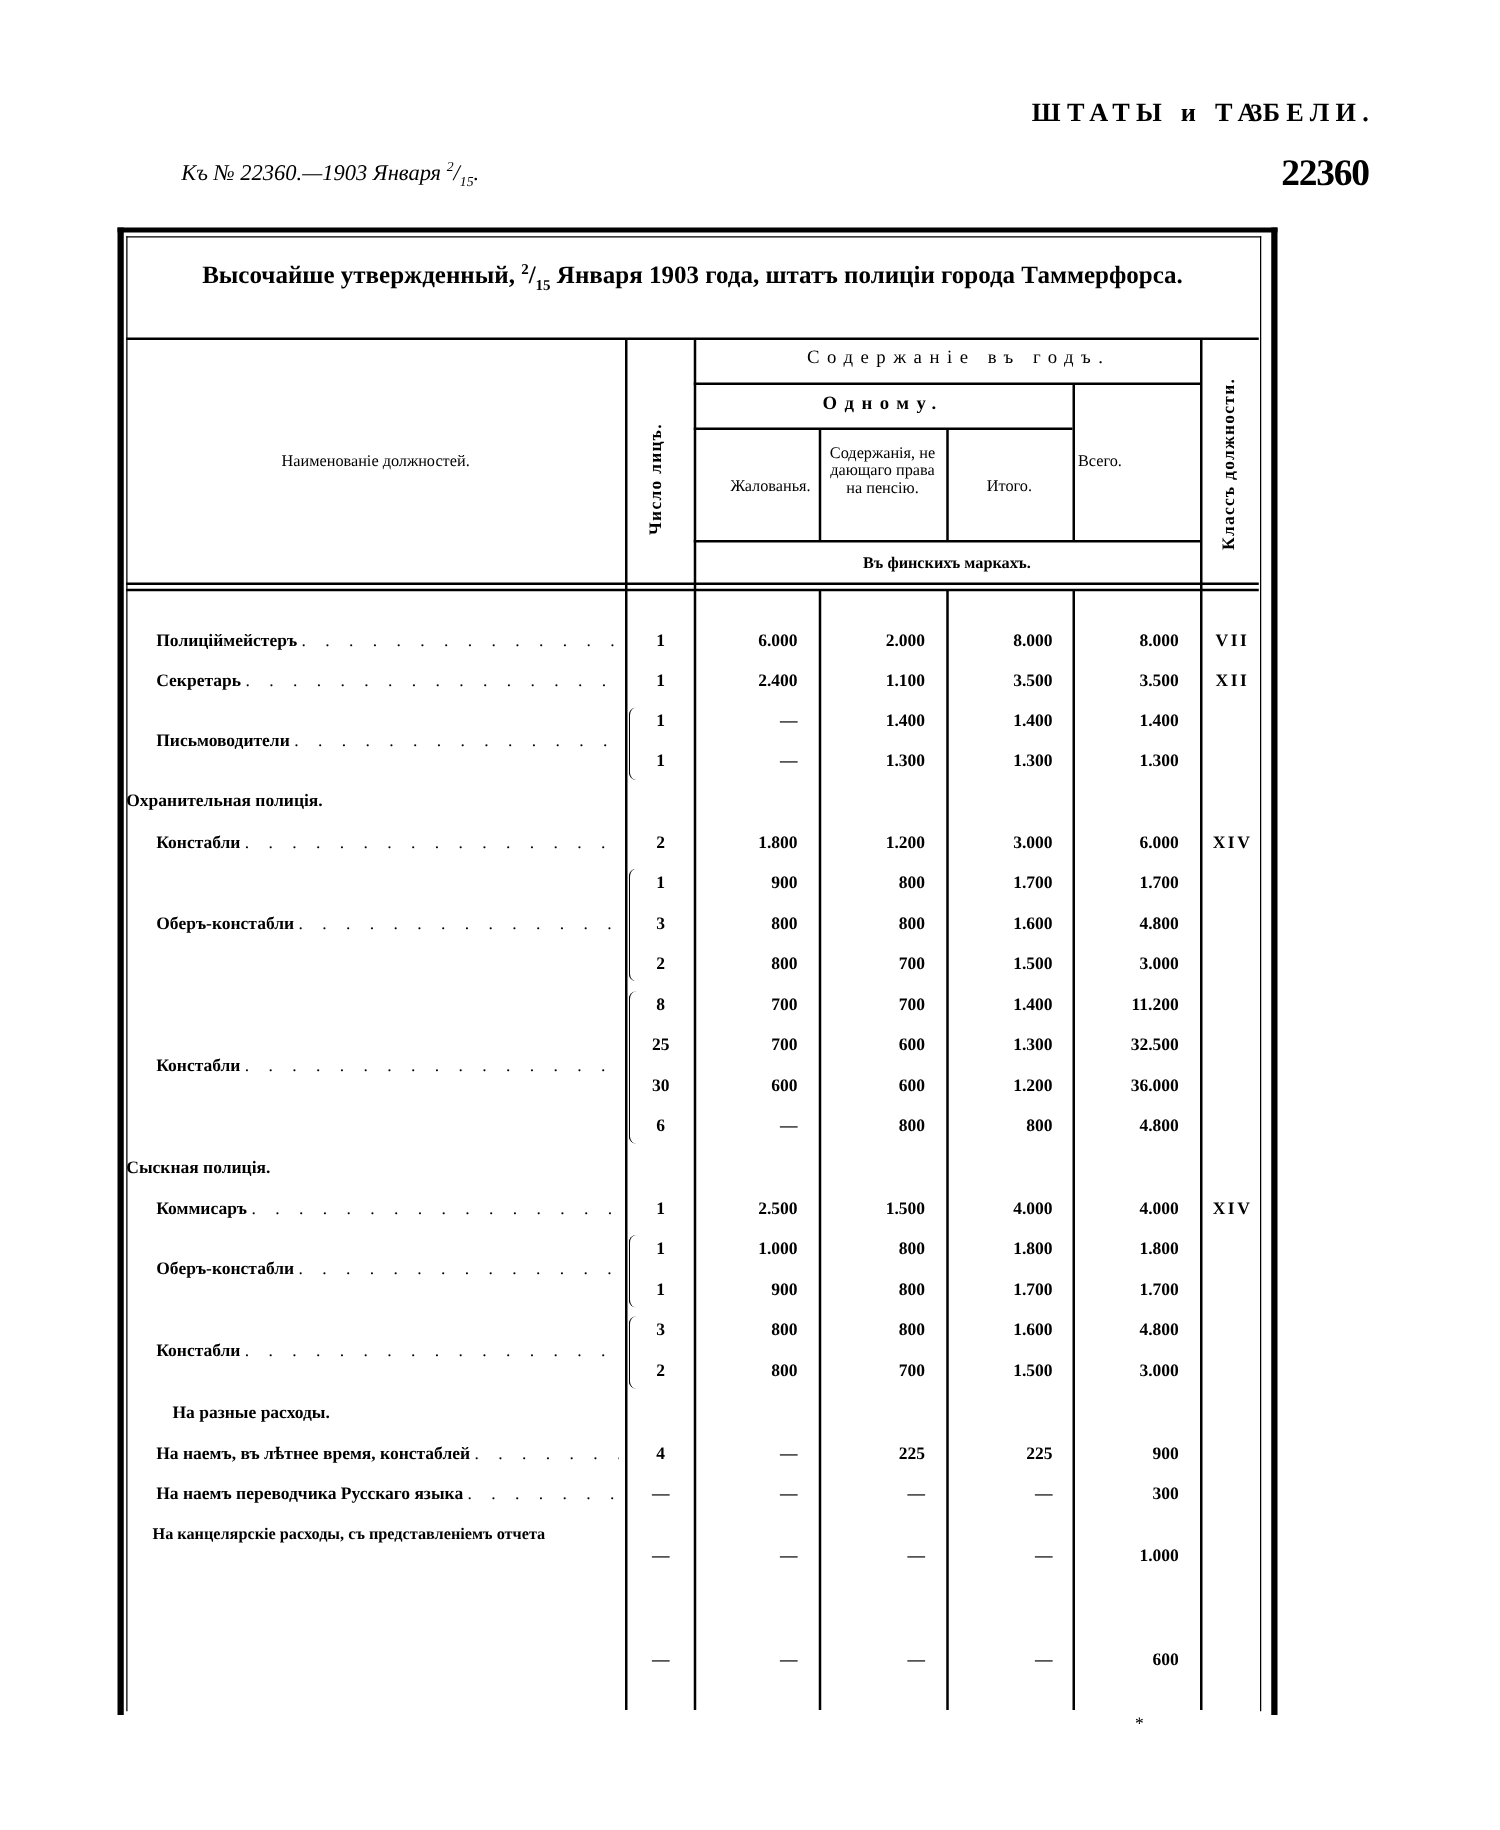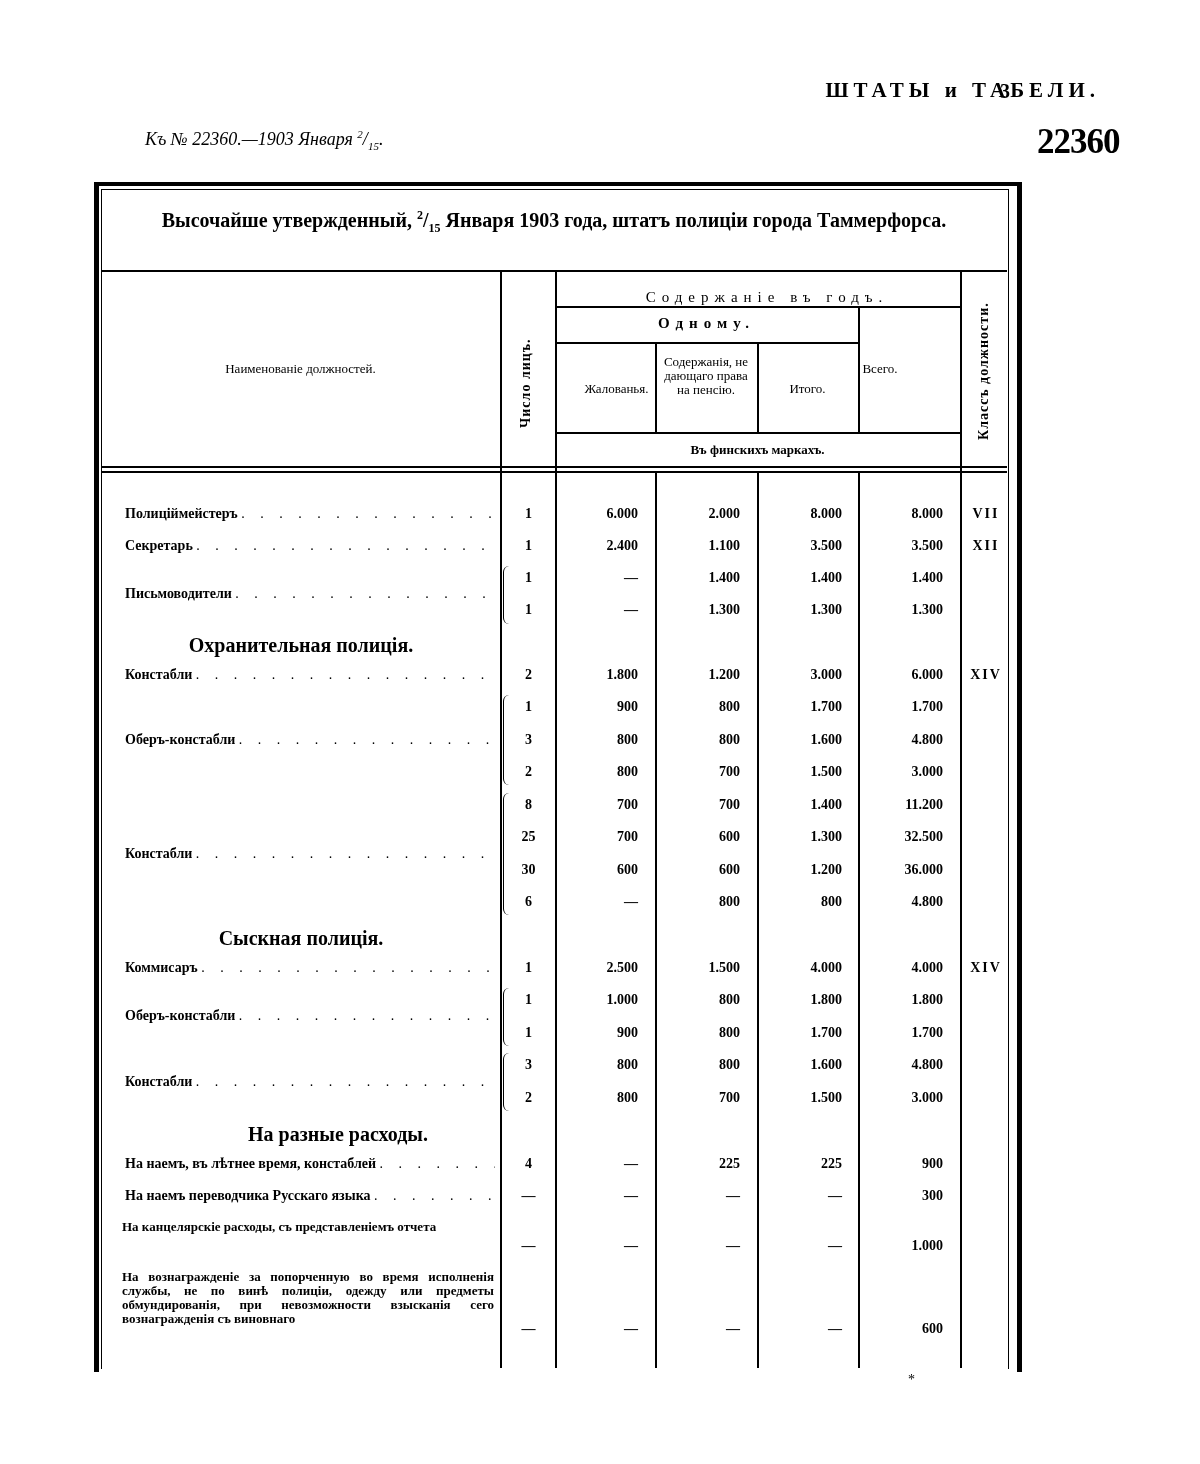--- a/index.html
+++ b/index.html
@@ -5,21 +5,21 @@
   html, body { margin: 0; padding: 0; background: #ffffff; }
   body { width: 1200px; height: 1464px; position: relative; overflow: hidden;
          font-family: "Liberation Serif", "DejaVu Serif", serif; color: #000; }
 
   .running-head { position: absolute; top: 78px; left: 0; width: 1100px; text-align: right;
                   font-size: 21px; font-weight: bold; letter-spacing: 5px; }
   .page-no { position: absolute; top: 80px; left: 1000px; font-size: 20px; font-weight: bold; }
   .ref-line { position: absolute; top: 128px; left: 145px; font-size: 18px; font-style: italic; }
   .ref-line sup { font-size: 11px; }
   .ref-line sub { font-size: 11px; }
-  .act-no { position: absolute; top: 122px; left: 1025px; font-size: 35px; font-weight: bold; letter-spacing: -1px; margin-left: 12px; }
+  .act-no { position: absolute; top: 122px; left: 1025px; font-size: 30px; font-weight: bold; letter-spacing: -1px; }
 
   .frame { position: absolute; left: 94px; top: 182px; width: 918px; height: 1186px;
            border-left: 5px solid #000; border-right: 5px solid #000; border-top: 4px solid #000; }
   .inner { position: absolute; left: 101px; top: 189px; width: 906px; height: 1179px;
            border-left: 1.5px solid #000; border-right: 1.5px solid #000; border-top: 1.5px solid #000; }
 
   .table-title { position: absolute; left: 101px; top: 208px; width: 906px; text-align: center;
                  font-size: 20px; font-weight: bold; }
   .hline { position: absolute; background: #000; height: 1.5px; }
   .vline { position: absolute; background: #000; width: 1.5px; }
@@ -32,21 +32,21 @@
   .row { position: absolute; left: 101px; width: 906px; height: 32px; font-size: 14px; font-weight: bold; }
   .cell { position: absolute; top: 0; line-height: 32px; white-space: nowrap; }
   .c-name { left: 24px; width: 370px; overflow: hidden; }
   .c-name .dots { letter-spacing: 6px; font-weight: normal; }
   .c-count { left: 400px; width: 55px; text-align: center; }
   .c-sal { left: 455px; width: 82px; text-align: right; }
   .c-non { left: 555px; width: 84px; text-align: right; }
   .c-tot { left: 657px; width: 84px; text-align: right; }
   .c-all { left: 758px; width: 84px; text-align: right; }
   .c-cls { left: 860px; width: 50px; text-align: center; letter-spacing: 2px; }
-  .section { position: absolute; left: 101px; width: 400px; text-align: center; font-size: 20px; font-weight: bold; }
+  .section { position: absolute; left: 101px; width: 400px; text-align: left; font-size: 14px; font-weight: bold; }
   .multi { position: absolute; left: 122px; width: 372px; font-size: 13px; font-weight: bold; line-height: 14px; text-align: justify; }
   .star { position: absolute; left: 908px; top: 1372px; font-size: 14px; }
 </style>
 </head>
 <body>
 
 <div class="running-head">ШТАТЫ и ТАБЕЛИ.</div>
 <div class="page-no">3</div>
 <div class="ref-line"><span>Къ № 22360.—1903 Января </span><sup>2</sup>/<sub>15</sub>.</div>
 <div class="act-no">22360</div>
@@ -67,21 +67,21 @@
 <div class="vline" style="left:655px;top:343px;height:90px;"></div>
 <div class="vline" style="left:655px;top:472px;height:896px;"></div>
 <div class="vline" style="left:757px;top:343px;height:90px;"></div>
 <div class="vline" style="left:757px;top:472px;height:896px;"></div>
 <div class="vline" style="left:858px;top:307px;height:126px;"></div>
 <div class="vline" style="left:858px;top:472px;height:896px;"></div>
 <div class="vline" style="left:960px;top:271px;height:1097px;"></div>
 
 <div class="hdr" style="left:101px;top:362px;width:399px;">Наименованіе должностей.</div>
 <div class="vert" style="left:518px;top:318px;height:110px;">Число лицъ.</div>
-<div class="hdr hdr-spaced" style="left:555px;top:290px;width:424px;">Содержаніе въ годъ.</div>
+<div class="hdr hdr-spaced" style="left:555px;top:279px;width:424px;">Содержаніе въ годъ.</div>
 <div class="hdr hdr-spaced" style="left:555px;top:316px;width:303px;font-weight:bold;">Одному.</div>
 <div class="hdr" style="left:555px;top:382px;width:123px;">Жалованья.</div>
 <div class="hdr" style="left:662px;top:355px;width:88px;">Содержанія, не дающаго права на пенсію.</div>
 <div class="hdr" style="left:757px;top:382px;width:101px;">Итого.</div>
 <div class="hdr" style="left:820px;top:362px;width:120px;">Всего.</div>
 <div class="hdr" style="left:555px;top:443px;width:405px;font-weight:bold;">Въ финскихъ маркахъ.</div>
 <div class="vert" style="left:976px;top:300px;height:140px;">Классъ должности.</div>
 
 <div id="rows">
     <div class="row" style="top: 498px;">
@@ -253,21 +253,20 @@
     <div class="row" style="top: 1230px;">
       <div class="multi" style="top: -10px; left: 21px;">На канцелярскіе расходы, съ представленіемъ отчета</div>
       <div class="cell c-count">—</div>
       <div class="cell c-sal">—</div>
       <div class="cell c-non">—</div>
       <div class="cell c-tot">—</div>
       <div class="cell c-all">1.000</div>
       <div class="cell c-cls"></div>
     </div>
     <div class="row" style="top: 1313px;">
-      <div class="multi" style="top: -43px; left: 21px;">На вознагражденіе за попорченную во время исполненія службы, не по винѣ полиціи, одежду или предметы обмундированія, при невозможности взысканія сего вознагражденія съ виновнаго</div>
       <div class="cell c-count">—</div>
       <div class="cell c-sal">—</div>
       <div class="cell c-non">—</div>
       <div class="cell c-tot">—</div>
       <div class="cell c-all">600</div>
       <div class="cell c-cls"></div>
     </div>
     <div style="position: absolute; left: 503px; top: 566px; width: 6px; height: 58px; border-left: 1.5px solid rgb(0, 0, 0); border-radius: 6px 0px 0px 6px;"></div>
     <div style="position: absolute; left: 503px; top: 695px; width: 6px; height: 90px; border-left: 1.5px solid rgb(0, 0, 0); border-radius: 6px 0px 0px 6px;"></div>
     <div style="position: absolute; left: 503px; top: 793px; width: 6px; height: 122px; border-left: 1.5px solid rgb(0, 0, 0); border-radius: 6px 0px 0px 6px;"></div>

